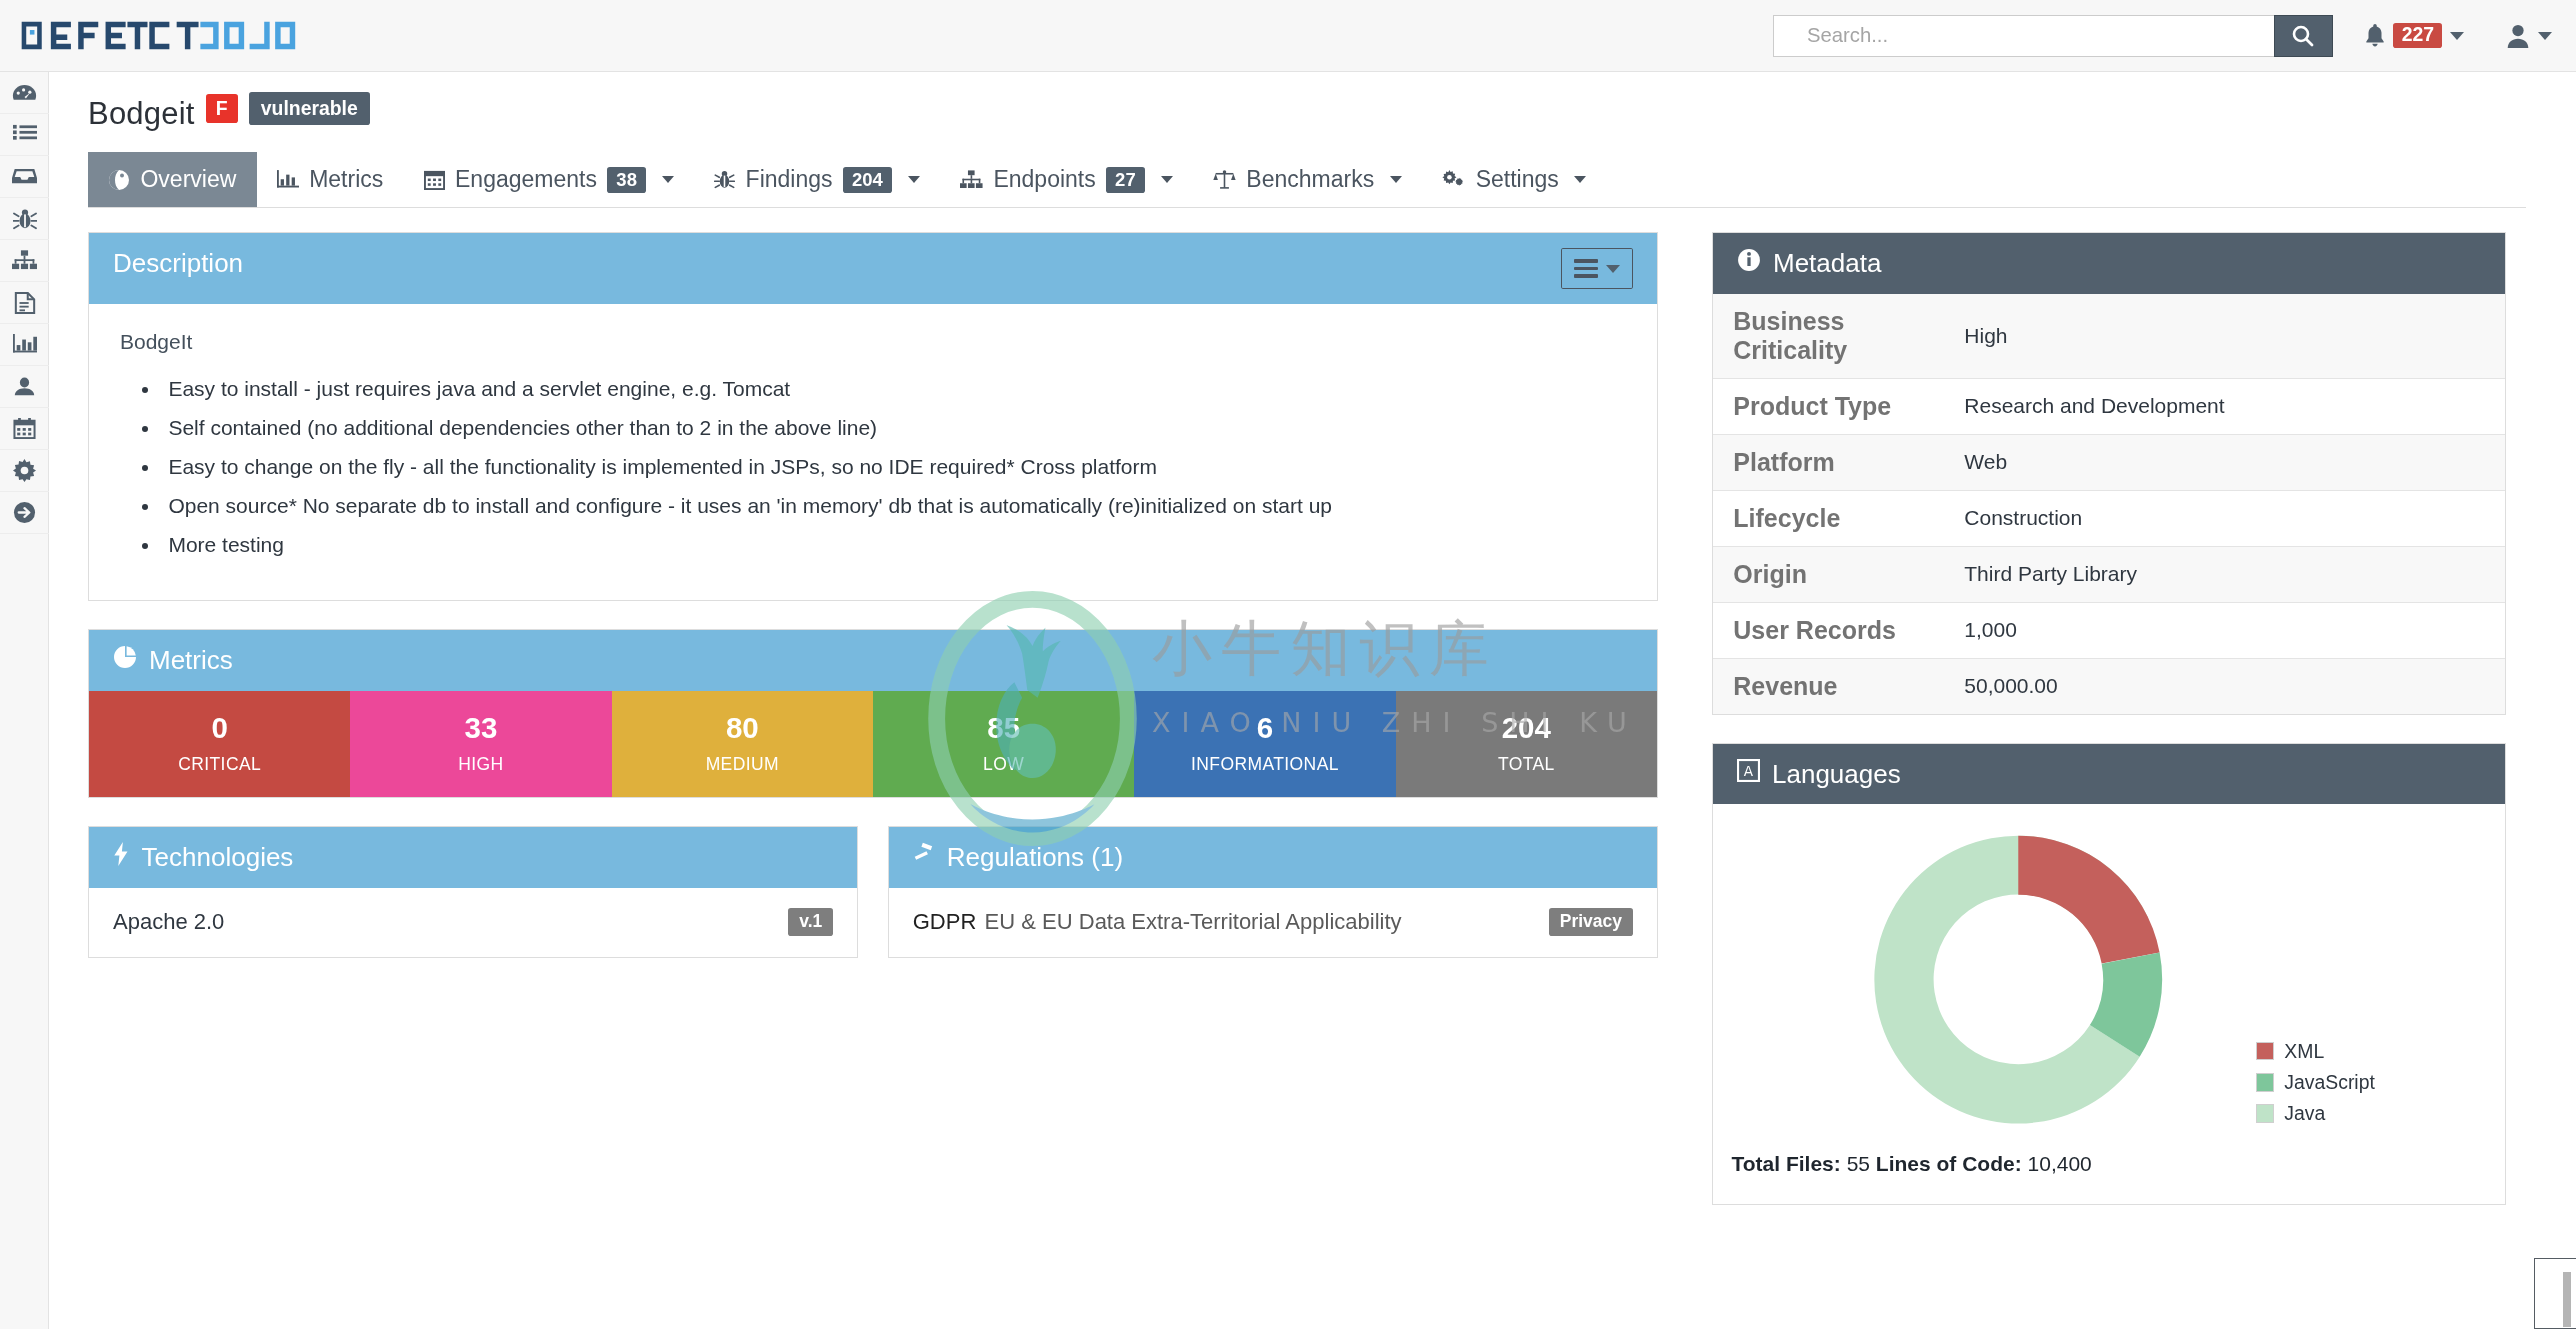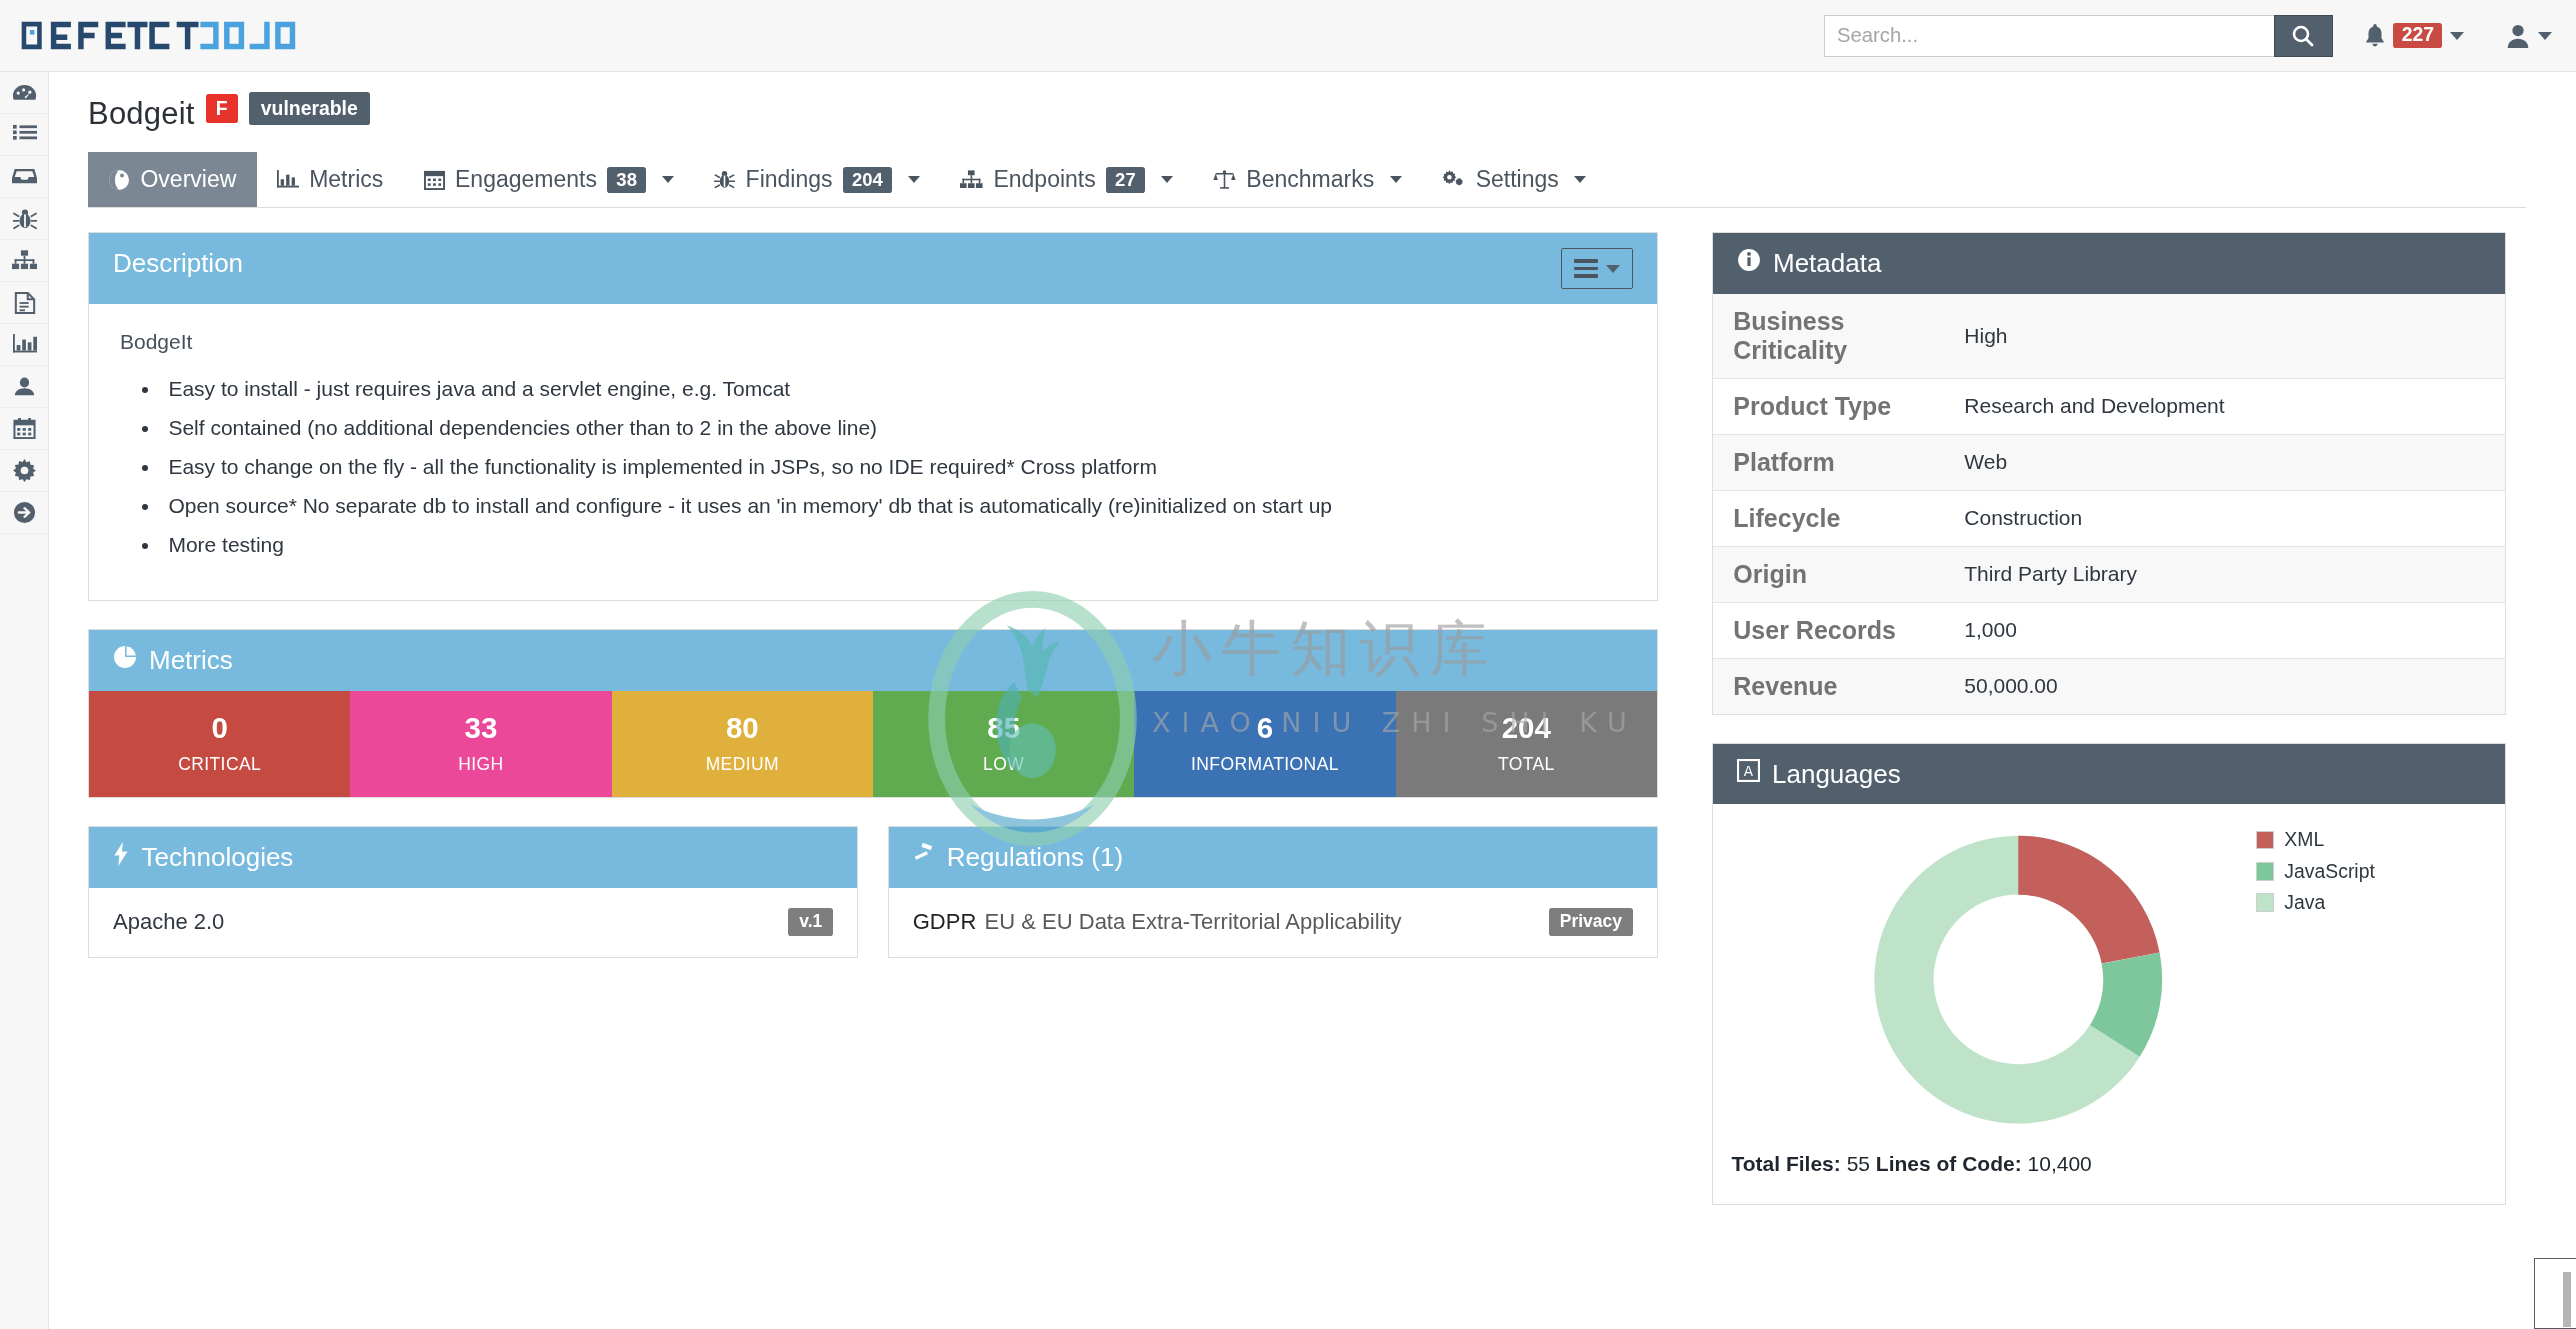--- a/index.html
+++ b/index.html
@@ -19,24 +19,24 @@
     z-index: 30;
   }
   .brand { margin-left: 20.3px; display: flex; align-items: center; height: 100%; }
   .logo-svg { display:block; }
   .navbar-right {
     margin-left: auto; display: flex; align-items: center;
     height: 100%; padding-right: 24px; gap: 0;
   }
   .search-wrap { display: flex; align-items: stretch; height: 42px; }
   .search-input {
-    width: 450px; height: 42px;
+    width: 501px; height: 42px;
     border: 0.9px solid #cccccc; border-right: none;
     background: #fff; font-size: 20.3px; color: #555;
-    padding: 0 12px; outline: none;
+    padding: 0 33px; outline: none;
     font-family: "Liberation Sans", sans-serif;
   }
   .search-input::placeholder { color: #a5a5a5; }
   .search-btn {
     width: 59px; height: 42px; background: #52606d;
     border: 0.9px solid #3e4a54; cursor: pointer;
     display: flex; align-items: center; justify-content: center;
   }
   .bell-group {
     display: flex; align-items: center; gap: 7.4px;
@@ -169,21 +169,21 @@
     display: flex; align-items: center;
     border-bottom: 0.9px solid #e4e4e4;
     padding: 13px 20.3px; min-height: 54px;
   }
   .meta-row:nth-child(odd) { background: #f8f8f8; }
   .meta-row:last-child { border-bottom: none; }
   .meta-k { width: 231px; font-size: 25px; font-weight: bold; color: #737373; }
   .meta-v { font-size: 21px; color: #2f3740; }
   
   .lang-body { padding: 24px 18.5px 28px; }
-  .donut-wrap { display: flex; align-items: flex-start; justify-content: center; gap: 25px; }
+  .donut-wrap { display: flex; align-items: flex-end; justify-content: center; gap: 25px; }
   .legend { margin-left: 18.5px; }
   .legend-item {
     display: flex; align-items: center; gap: 10.2px;
     font-size: 19.4px; color: #2f3740; margin-bottom: 8.3px;
   }
   .swatch { width: 18.5px; height: 18.5px; border: 0.9px solid #cfcfcf; }
   .lang-total {
     font-size: 21px; color: #1f262e; margin-top: 18.5px;
   }
   .lang-total b { font-weight: bold; }

